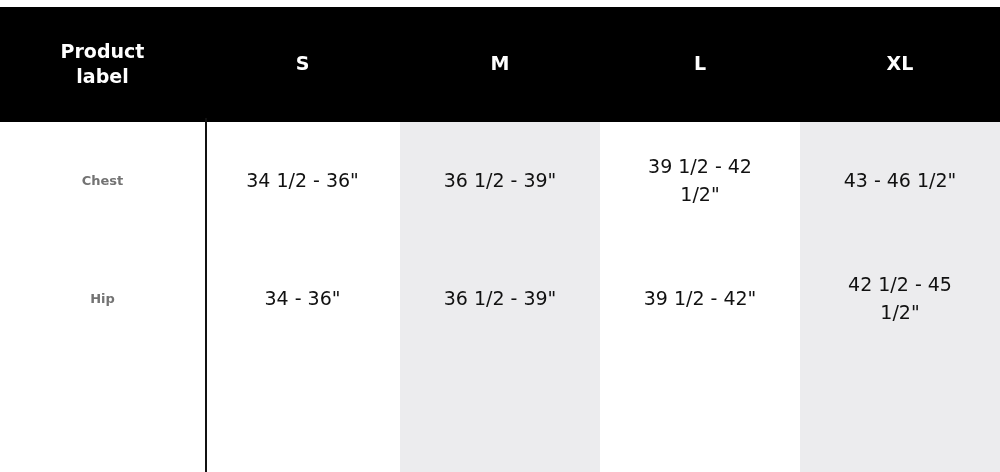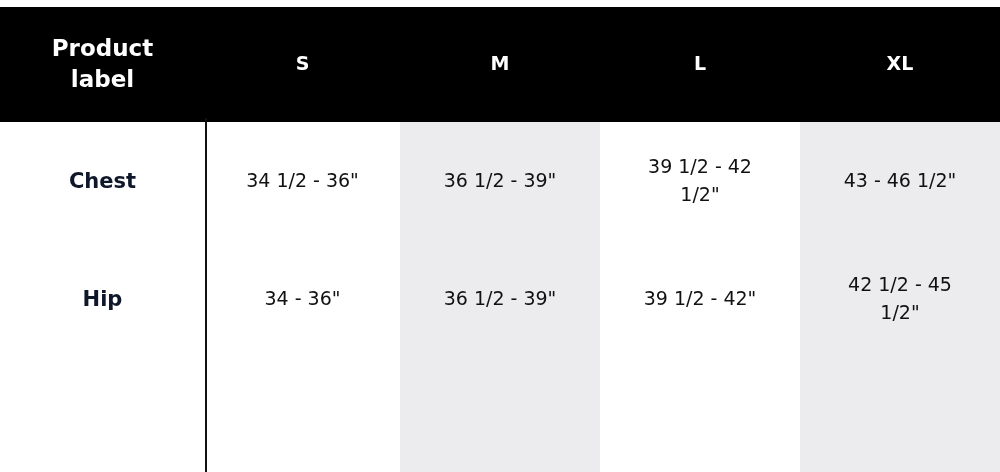--- a/index.html
+++ b/index.html
@@ -68,39 +68,39 @@
     font-weight: bold;
     font-size: 19px;
     line-height: 1.35;
     text-align: center;
     vertical-align: middle;
     padding: 0 8px;
     border: 0;
     border-top: 7px solid #ffffff;
   }
   thead th.th-label {
-    font-size: 23px;
+    font-size: 19px;
     padding: 0 40px;
   }
   thead th .lbl-line { display: block; }
 
   
   tbody tr { height: 118px; }
   tbody th.row-label,
   tbody td.cell {
     background: transparent;
     border: 0;
     text-align: center;
     vertical-align: middle;
     padding: 4px 22px;
   }
   tbody th.row-label {
     font-weight: bold;
-    font-size: 21px;
-    color: #0f172a;
+    font-size: 13px;
+    color: #737373;
   }
   tbody td.cell {
     font-weight: normal;
     font-size: 19px;
     line-height: 1.45;
     color: #111111;
   }
   tbody td.cell.wide-pad { padding-left: 38px; padding-right: 38px; }
 </style>
 </head>

